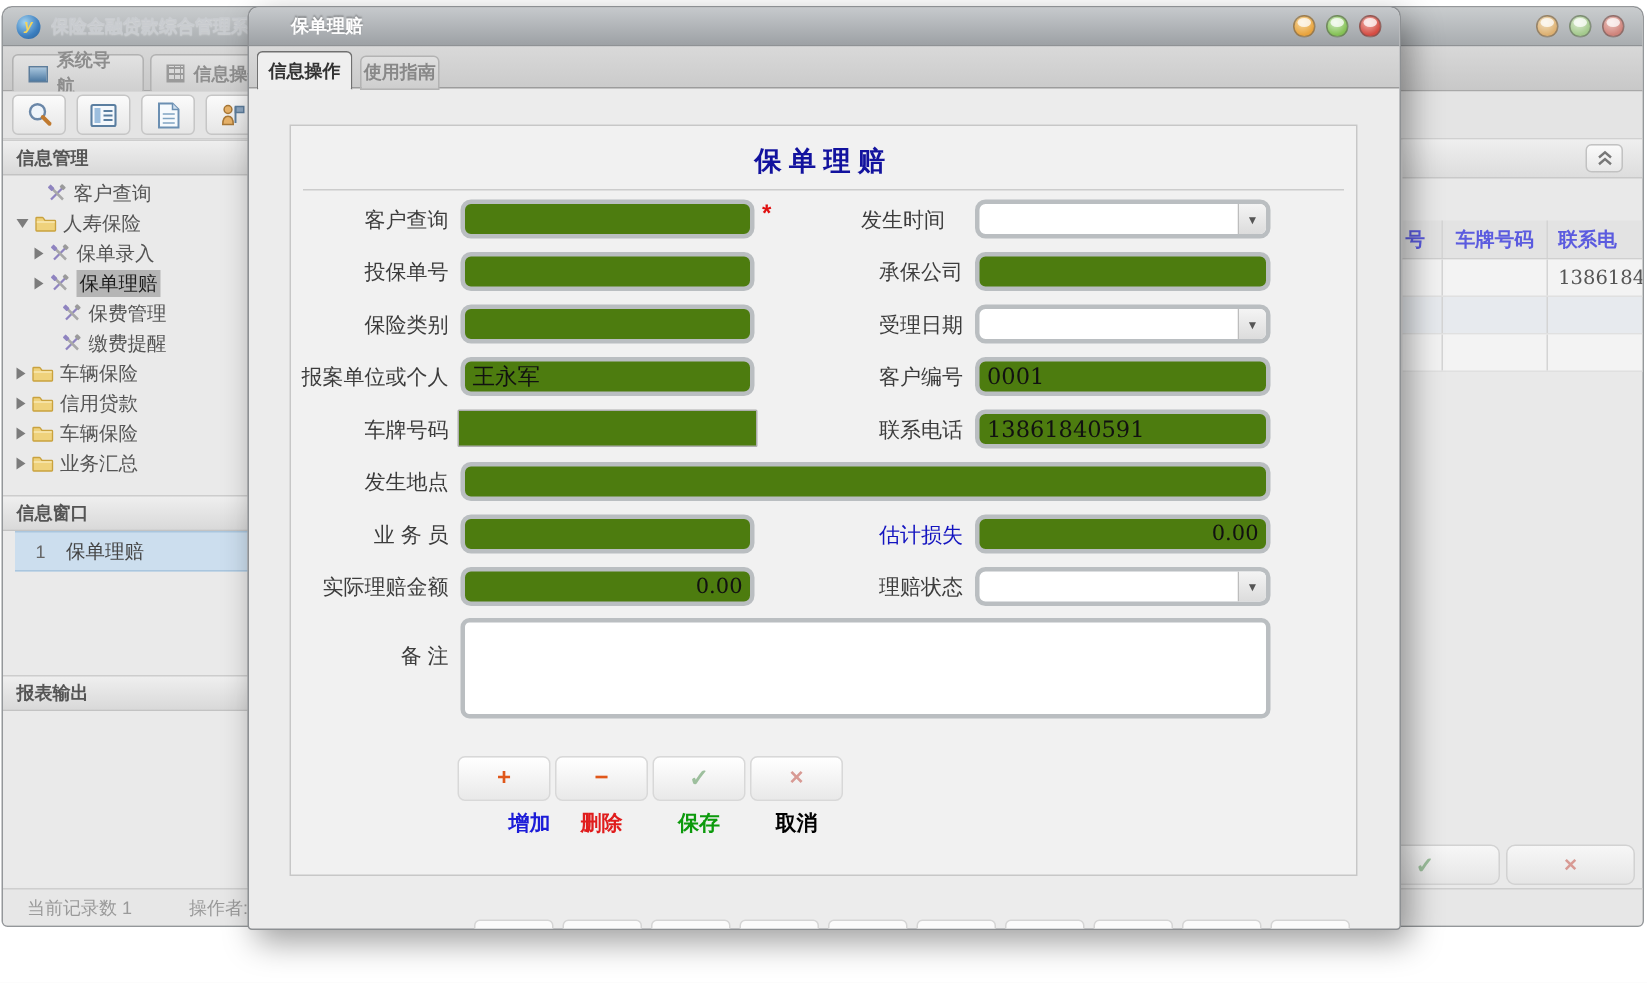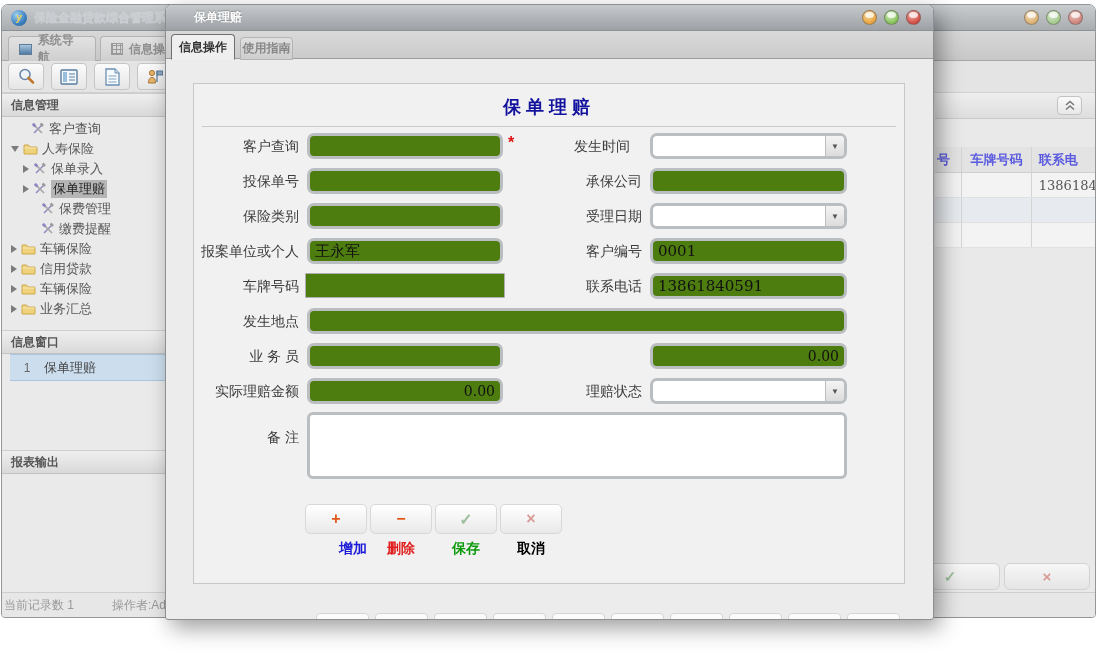--- a/index.html
+++ b/index.html
@@ -334,21 +334,21 @@
     </div>
 
     <div class="bg-btn" style="left:898px; top:558px; width:100px;">
       <span class="chk-mut">✓</span>
     </div>
     <div class="bg-btn" style="left:1002px; top:558px; width:86px;">
       <span class="crs-mut">×</span>
     </div>
 
     <div class="statusbar">
-      <span style="margin-left:2px;">当前记录数 1</span>
+      <span style="margin-left:16px;">当前记录数 1</span>
       <span style="margin-left:38px;">操作者:Admi</span>
     </div>
   </div>
 
   <div class="dialog">
     <div class="titlebar">
       <div class="title">保单理赔</div>
       <div class="lights">
         <div class="light lt-org"></div>
         <div class="light lt-grn"></div>
@@ -397,20 +397,21 @@
       <div class="flabel" style="left:-3px; top:189px;">车牌号码</div>
       <input class="finput flat" style="left: 111px; top: 189px; width: 200px;" value="">
       <div class="flabel right" style="left:330px; top:189px;">联系电话</div>
       <input class="finput" style="left: 456px; top: 189px; width: 197px;" value="13861840591">
 
       <div class="flabel" style="left:-3px; top:224px;">发生地点</div>
       <input class="finput" style="left: 113px; top: 224px; width: 540px;" value="">
 
       <div class="flabel" style="left:-3px; top:259px;">业 务 员</div>
       <input class="finput" style="left: 113px; top: 259px; width: 196px;" value="">
+      <div class="flabel right blue" style="left:330px; top:259px;">估计损失</div>
       <input class="finput num" style="left: 456px; top: 259px; width: 197px;" value="0.00">
 
       <div class="flabel" style="left:-3px; top:294px;">实际理赔金额</div>
       <input class="finput num" style="left: 113px; top: 294px; width: 196px;" value="0.00">
       <div class="flabel right" style="left:330px; top:294px;">理赔状态</div>
       <div class="combo" style="left:456px; top:294px; width:197px;">
         <div class="cbtn">
             <span>▼</span>
           </div>
       </div>

